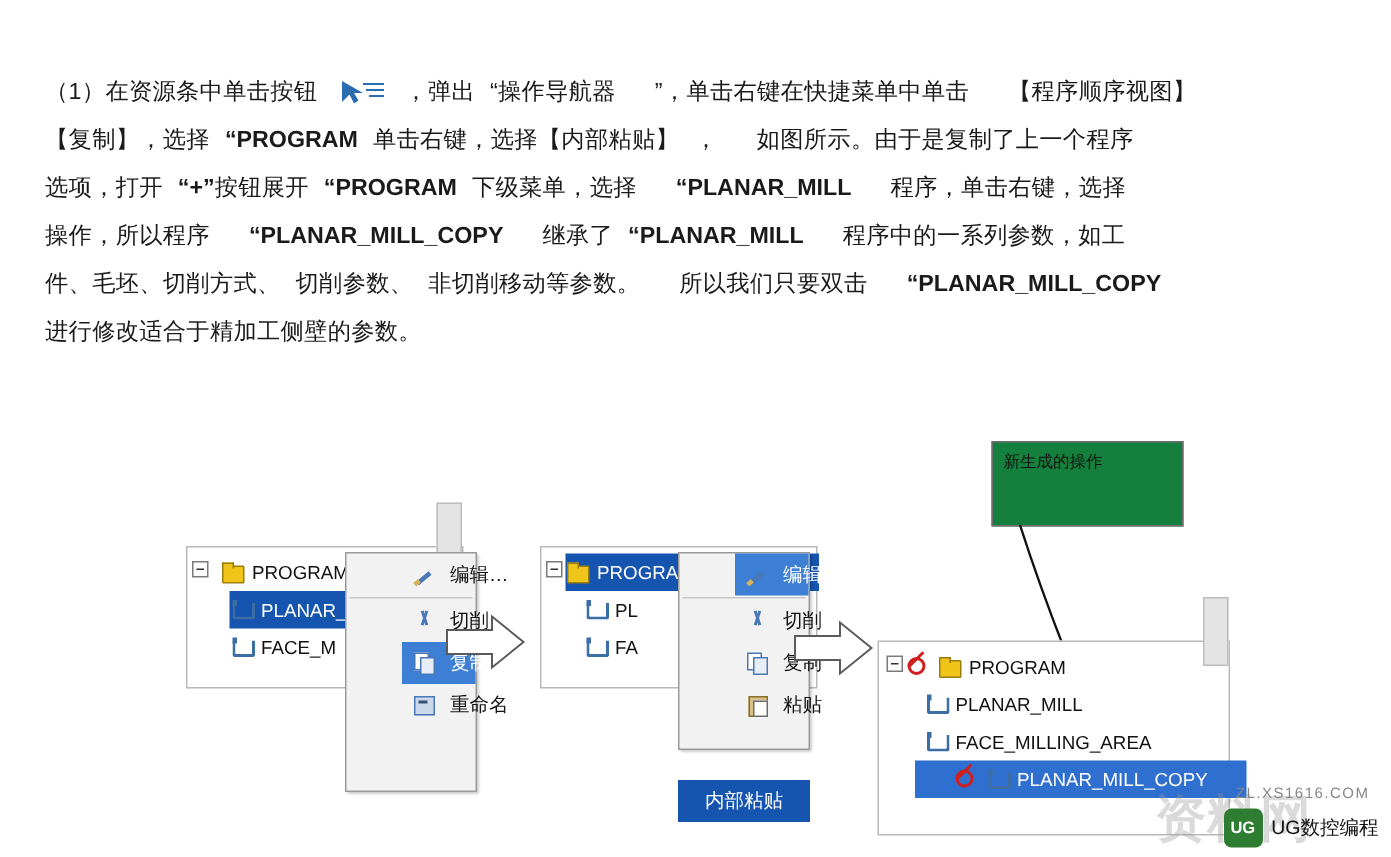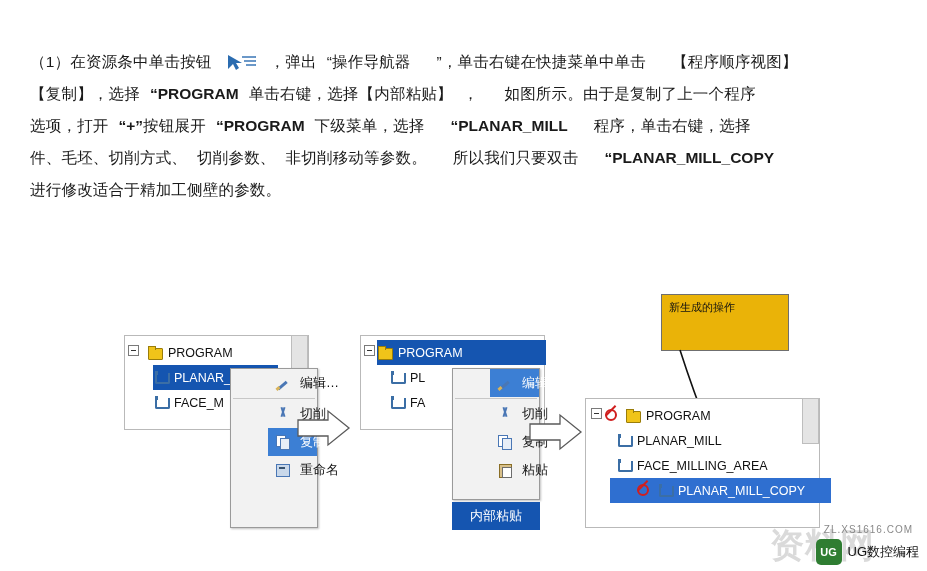--- a/index.html
+++ b/index.html
@@ -55,20 +55,21 @@
     width: 927px;
     height: 291px;
   }
 
   
   .panel {
     position: absolute;
     background: #ffffff;
     border: 1px solid #b9b9b9;
     box-sizing: border-box;
+    margin-top: 29px;
   }
   .tree-row {
     position: relative;
     height: 25px;
     display: flex;
     align-items: center;
     font-size: 12.5px;
     color: #111;
     white-space: nowrap;
   }
@@ -295,21 +296,21 @@
 
   
   .arrow {
     position: absolute;
   }
 
   
   .callout {
     position: absolute;
     border: 1px solid #6f6f6f;
-    background: #eab308;
+    background: #15803d;
     box-sizing: border-box;
     font-size: 11px;
     color: #111;
     padding: 5px 7px;
   }
 
   
   .wm-logo {
     position: absolute;
     right: 8px;
@@ -373,20 +374,23 @@
   </div>
 
   <div class="doc-line">
     <span>【复制】，选择</span><span class="spacer-sm"></span><span class="bold">“PROGRAM</span><span class="spacer-sm"></span><span>单击右键，选择【内部粘贴】</span><span class="spacer-sm"></span><span>，</span><span class="spacer-md"></span><span>如图所示。由于是复制了上一个程序</span>
   </div>
 
   <div class="doc-line">
     <span>选项，打开</span><span class="spacer-sm"></span><span class="bold">“+”</span><span>按钮展开</span><span class="spacer-sm"></span><span class="bold">“PROGRAM</span><span class="spacer-sm"></span><span>下级菜单，选择</span><span class="spacer-md"></span><span class="bold">“PLANAR_MILL</span><span class="spacer-md"></span><span>程序，单击右键，选择</span>
   </div>
 
+  <div class="doc-line">
+    <span>操作，所以程序</span><span class="spacer-md"></span><span class="bold">“PLANAR_MILL_COPY</span><span class="spacer-md"></span><span>继承了</span><span class="spacer-sm"></span><span class="bold">“PLANAR_MILL</span><span class="spacer-md"></span><span>程序中的一系列参数，如工</span>
+  </div>
 
   <div class="doc-line">
     <span>件、毛坯、切削方式、</span><span class="spacer-sm"></span><span>切削参数、</span><span class="spacer-sm"></span><span>非切削移动等参数。</span><span class="spacer-md"></span><span>所以我们只要双击</span><span class="spacer-md"></span><span class="bold">“PLANAR_MILL_COPY</span>
   </div>
 
   <div class="doc-line">
     <span>进行修改适合于精加工侧壁的参数。</span>
   </div>
 
 </div>
@@ -464,21 +468,21 @@
     </div>
     <div class="ctx-item">
       <span class="ctx-ico copy"></span>
       <span>复制</span>
     </div>
     <div class="ctx-item">
       <span class="ctx-ico paste"></span>
       <span>粘贴</span>
     </div>
   </div>
-  <div class="paste-btn" style="left:452px; top:222px; width:88px; height:28px;">
+  <div class="paste-btn" style="left:452px; top:240px; width:88px; height:28px;">
     <span>内部粘贴</span>
   </div>
 
   <div class="arrow" style="left:528px; top:132px;">
     <svg width="56" height="40" viewBox="0 0 56 40">
       <path d="M2 12 L32 12 L32 3 L53 20 L32 37 L32 28 L2 28 Z" fill="#ffffff" stroke="#5a5a5a" stroke-width="1.3"></path>
     </svg>
   </div>
 
   <div class="callout" style="left:661px; top:14px; width:128px; height:57px;">

